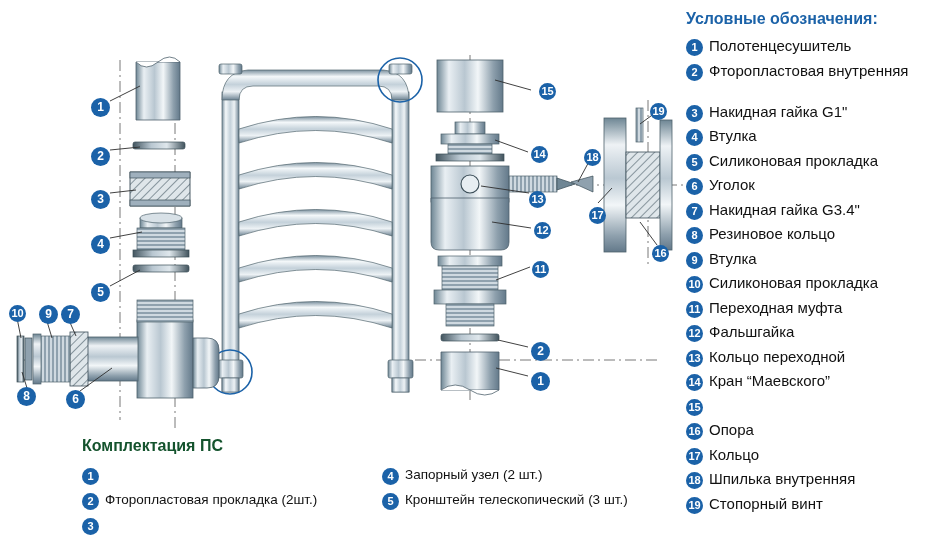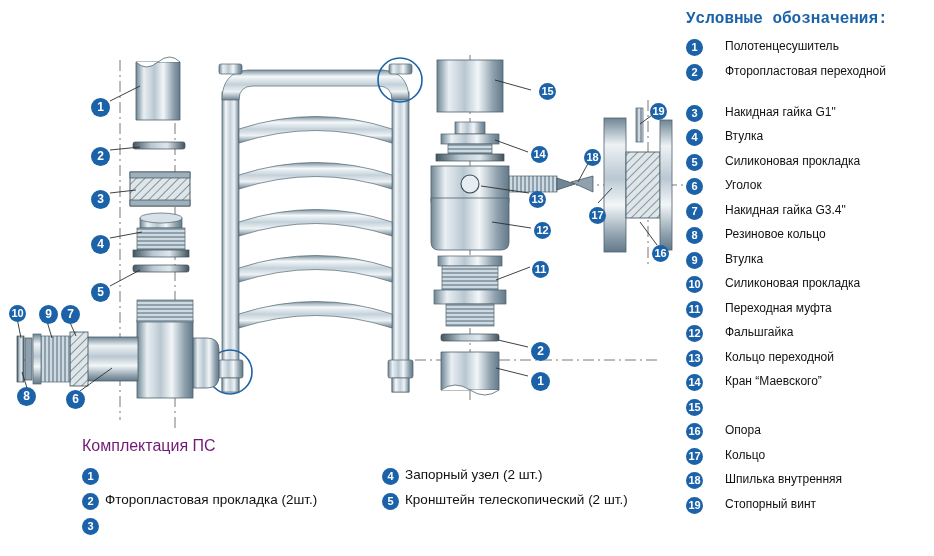--- a/index.html
+++ b/index.html
@@ -22,21 +22,20 @@
   }
   .legend-title {
     position: absolute;
     left: 686px;
     top: 10px;
     font-size: 16px;
     font-weight: bold;
     color: #1b62a8;
     letter-spacing: 0px;
     white-space: nowrap;
-    font-family: Liberation Mono, monospace;
   }
   .legend-list {
     position: absolute;
     left: 686px;
     top: 38px;
     width: 248px;
   }
   .legend-item {
     position: absolute;
     left: 0;
@@ -51,33 +50,32 @@
     border-radius: 50%;
     background: #1b62a8;
     color: #ffffff;
     font-size: 11px;
     font-weight: bold;
     line-height: 17px;
     text-align: center;
     margin-top: 1px;
   }
   .legend-label {
-    font-size: 12px;
+    font-size: 15px;
     color: #111111;
     line-height: 16px;
     max-width: 220px;
-    margin-left: 16px;
   }
   .kit-title {
     position: absolute;
     left: 82px;
     top: 437px;
     font-size: 16px;
-    font-weight: normal;
-    color: #701a75;
+    font-weight: bold;
+    color: #14532d;
     white-space: nowrap;
   }
   .kit-item {
     position: absolute;
     display: flex;
     align-items: flex-start;
     gap: 6px;
   }
   .kit-label {
     font-size: 13.5px;
@@ -319,21 +317,21 @@
   </div>
 
 <div class="legend-title">Условные обозначения:</div>
 <div class="legend-list" id="legend-list">
     <div class="legend-item" style="top: 0px;">
       <span class="bullet">1</span>
       <span class="legend-label">Полотенцесушитель</span>
     </div>
     <div class="legend-item" style="top: 24.5px;">
       <span class="bullet">2</span>
-      <span class="legend-label">Фторопластовая переходной</span>
+      <span class="legend-label">Фторопластовая внутренняя</span>
     </div>
     <div class="legend-item" style="top: 65.5px;">
       <span class="bullet">3</span>
       <span class="legend-label">Накидная гайка G1"</span>
     </div>
     <div class="legend-item" style="top: 90px;">
       <span class="bullet">4</span>
       <span class="legend-label">Втулка</span>
     </div>
     <div class="legend-item" style="top: 114.5px;">
@@ -408,15 +406,15 @@
     </div>
     <div class="kit-item" style="left: 82px; top: 517px;">
       <span class="bullet">3</span>
     </div>
     <div class="kit-item" style="left: 382px; top: 467px;">
       <span class="bullet">4</span>
       <span class="kit-label">Запорный узел (2 шт.)</span>
     </div>
     <div class="kit-item" style="left: 382px; top: 492px;">
       <span class="bullet">5</span>
-      <span class="kit-label">Кронштейн телескопический (2 шт.)</span>
+      <span class="kit-label">Кронштейн телескопический (3 шт.)</span>
     </div>
   </div>
 
 </body></html>

